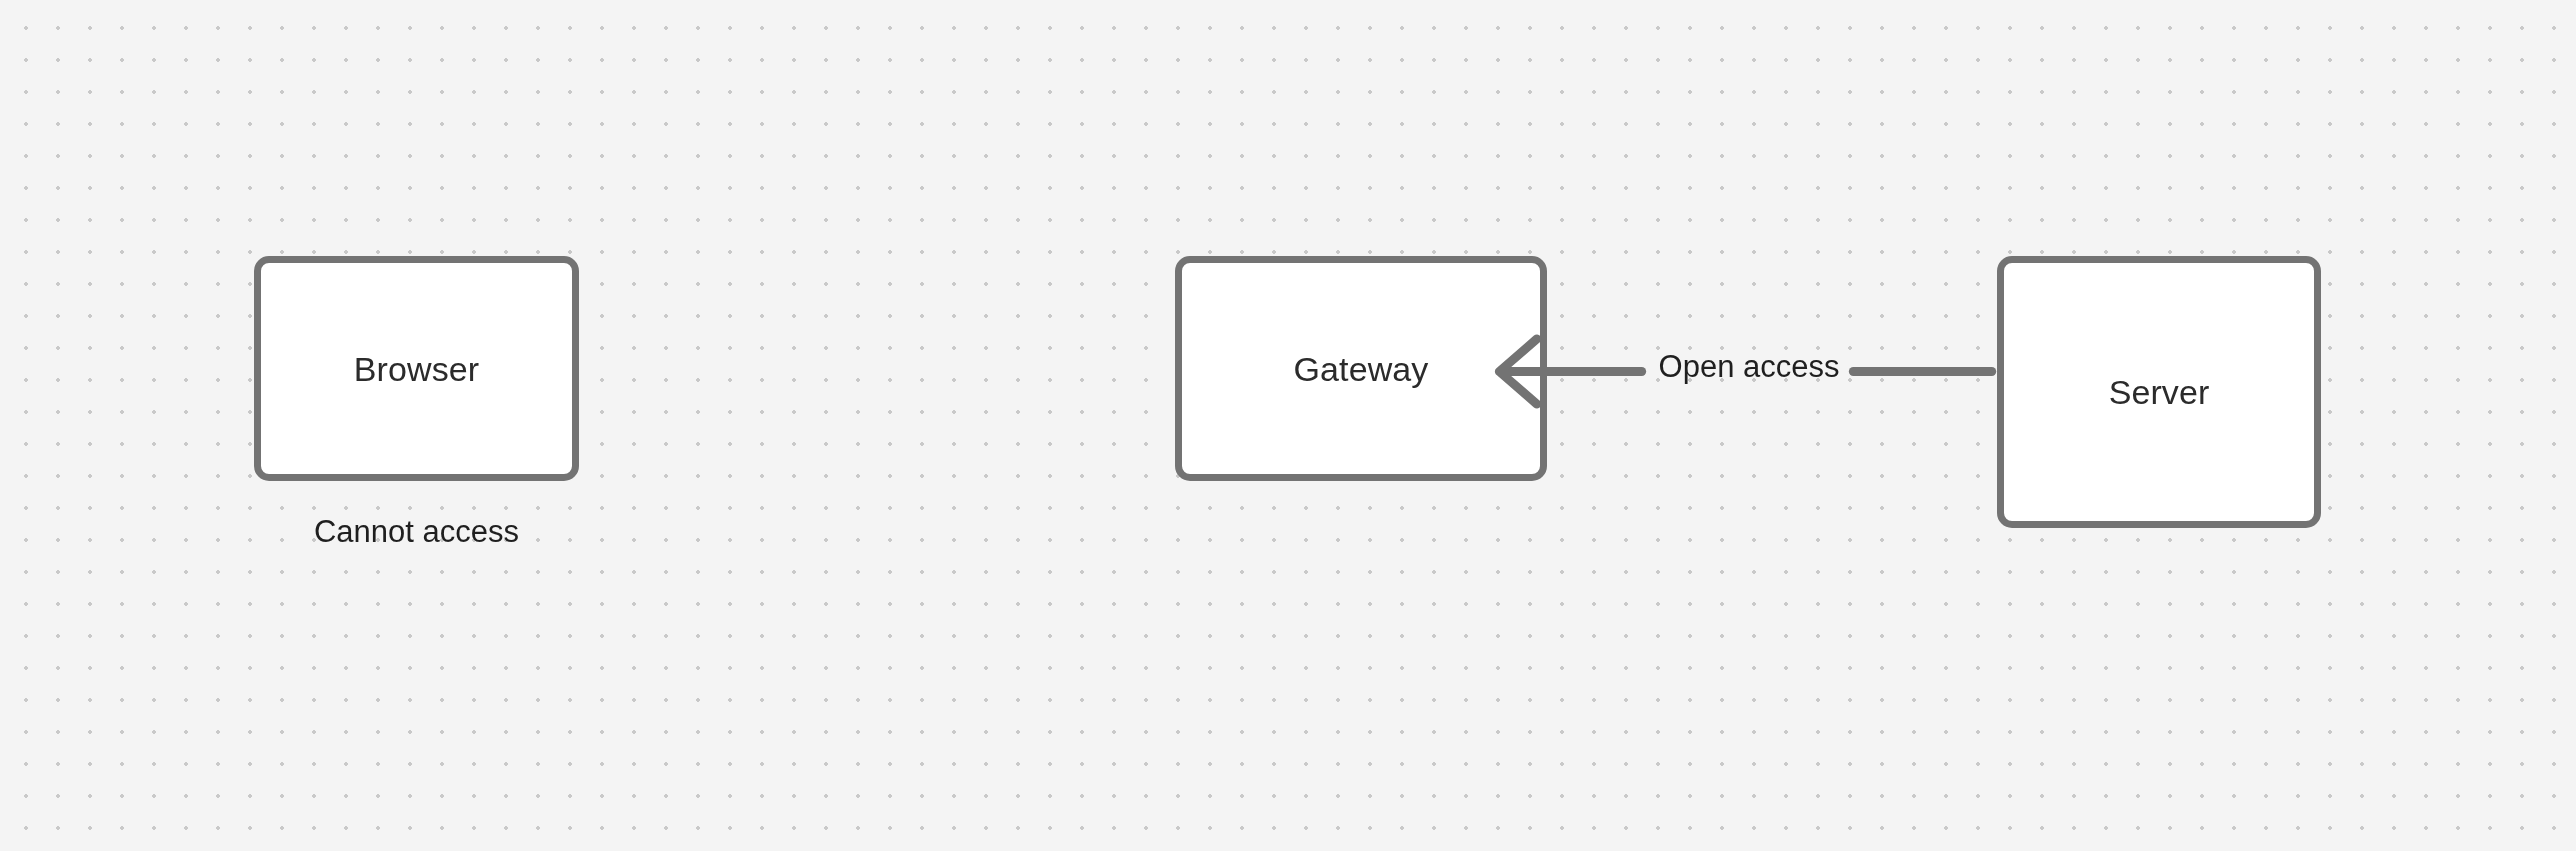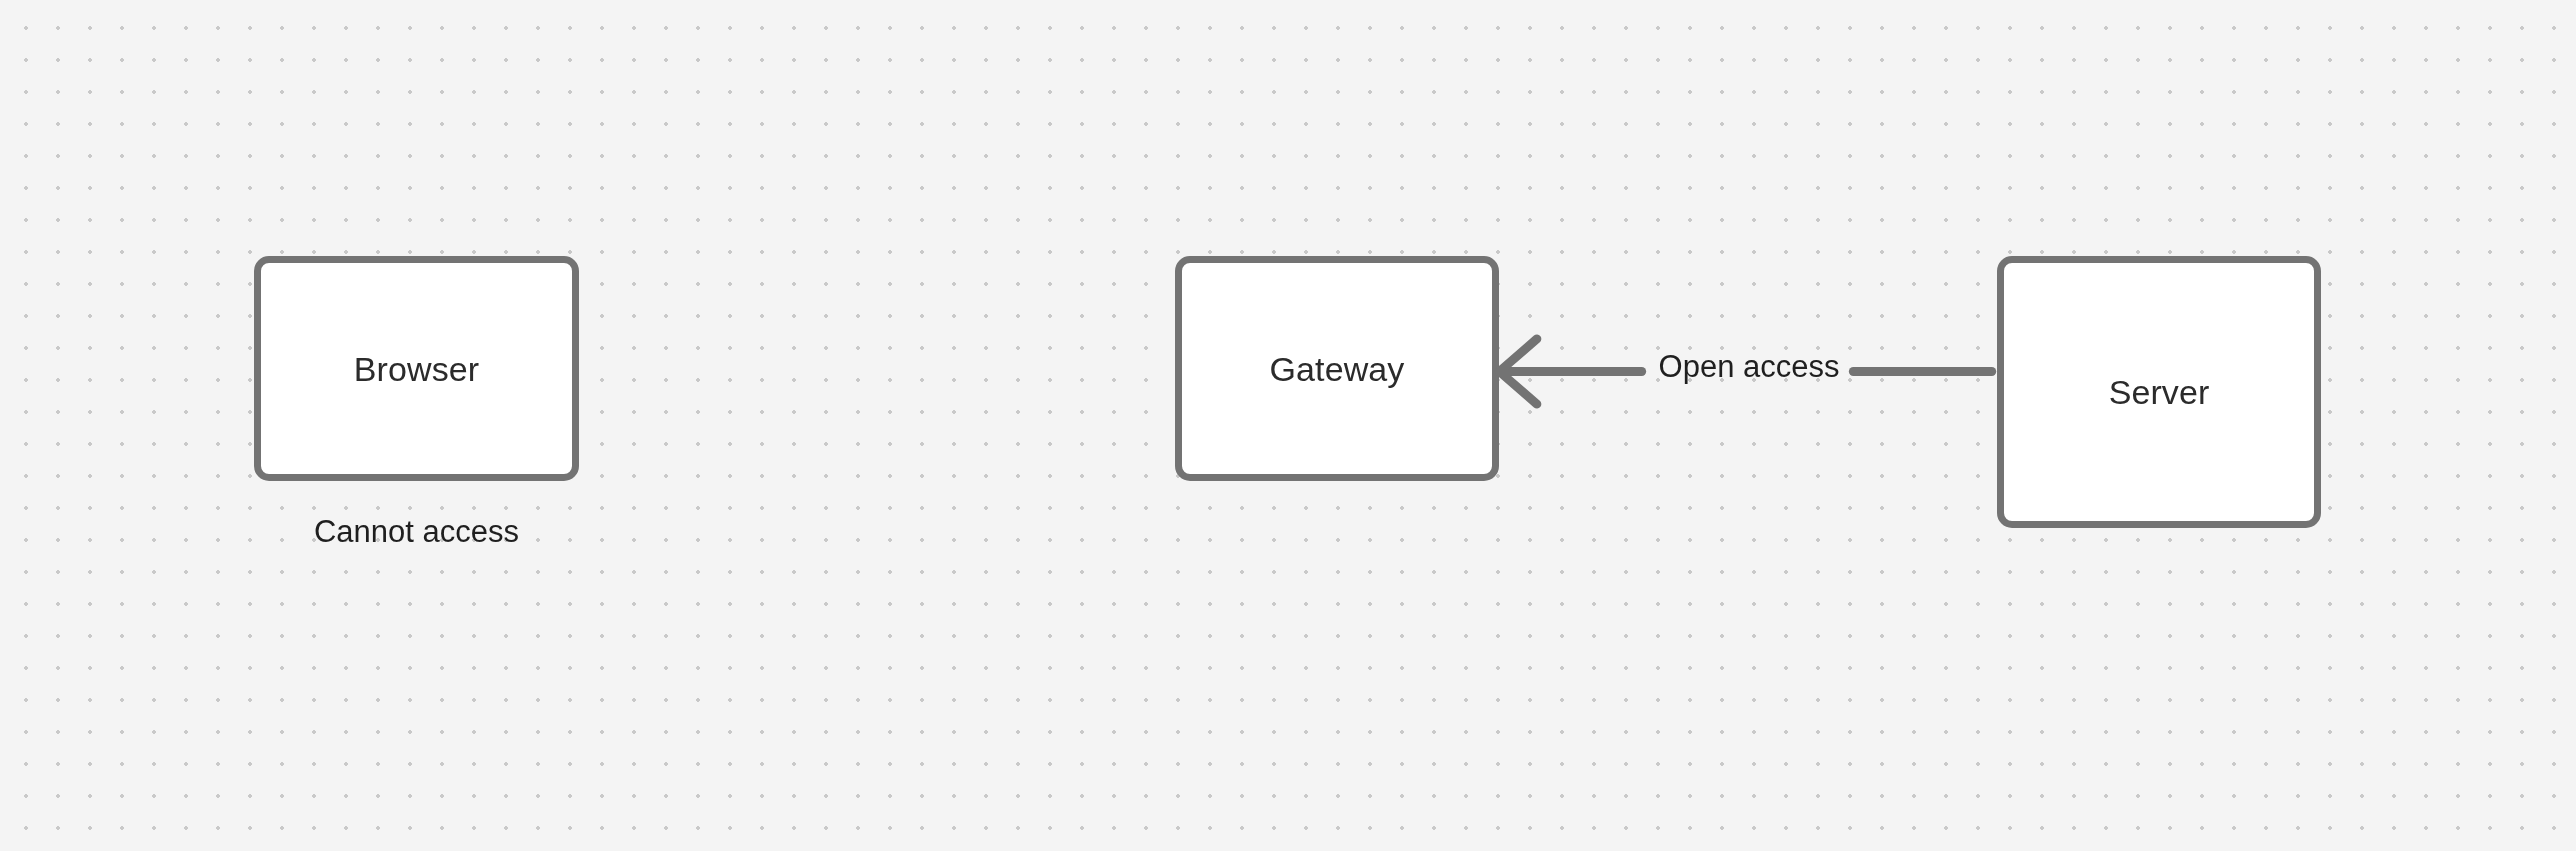--- a/index.html
+++ b/index.html
@@ -36,21 +36,21 @@
   }
   .node-label {
     font-size: 34px;
     color: #2b2b2b;
     letter-spacing: 0.1px;
     line-height: 1;
     white-space: nowrap;
   }
 
   #node-browser { left: 254px; top: 256px; width: 325px; height: 225px; }
-  #node-gateway { left: 1175px; top: 256px; width: 324px; height: 225px; justify-content: center; }
+  #node-gateway { left: 1175px; top: 256px; width: 372px; height: 225px; justify-content: center; }
   #node-server  { left: 1997px; top: 256px; width: 324px; height: 272px; }
 
   
   #browser-caption {
     position: absolute;
     left: 254px;
     top: 508px;
     width: 325px;
     text-align: center;
     font-size: 31px;

